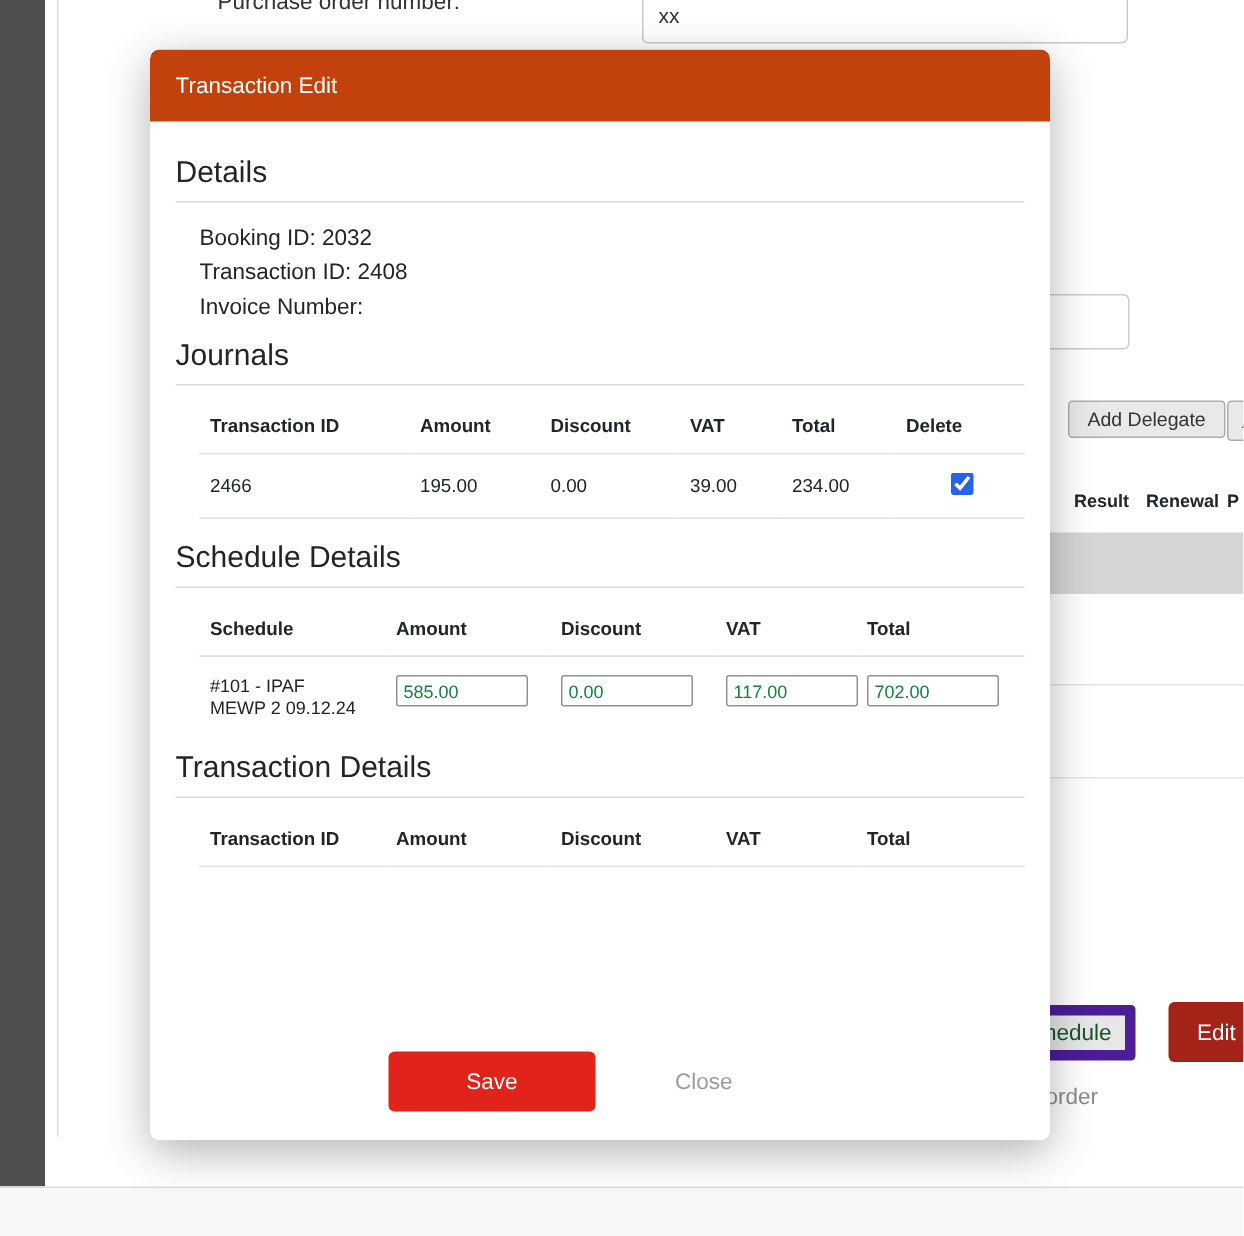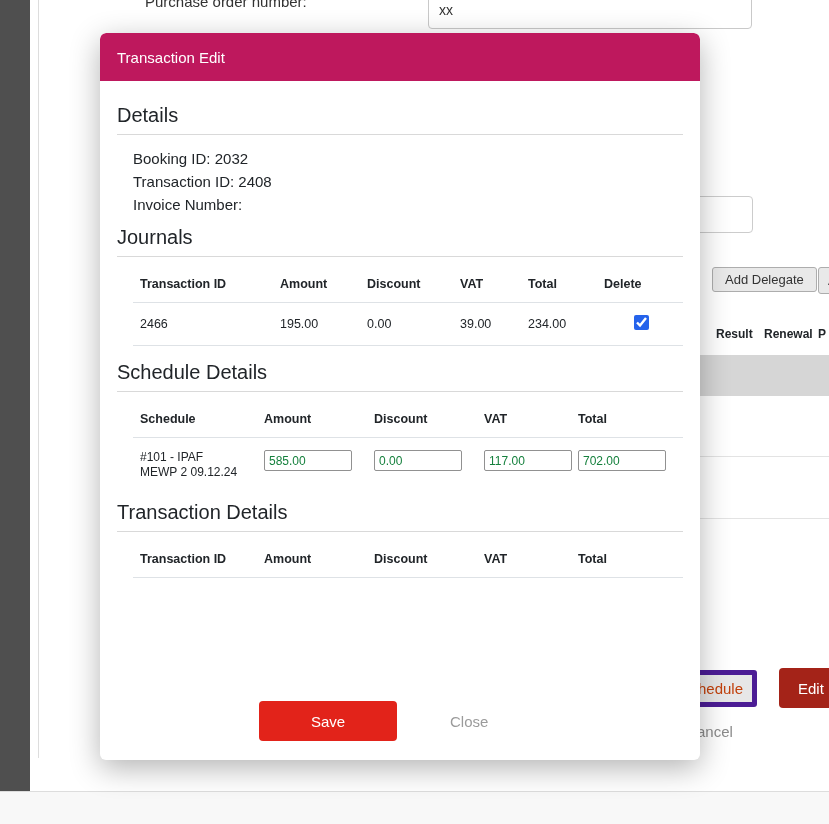--- a/index.html
+++ b/index.html
@@ -16,28 +16,28 @@
   .add-delegate-btn { position: absolute; left: 712px; top: 267px; height: 25px; padding: 0 12px; background: #e9e9e9; border: 1px solid #adadad; border-radius: 3px; font-size: 13px; color: #333; font-family: inherit; }
   .partial-btn-top { position: absolute; left: 818px; top: 267px; height: 27px; width: 40px; padding: 0 0 0 9px; text-align: left; background: #e9e9e9; border: 1px solid #adadad; border-radius: 3px; font-size: 13px; color: #333; font-family: inherit; }
   .bg-colhead { position: absolute; top: 327px; font-size: 12px; font-weight: 700; color: #212529; white-space: nowrap; text-align: center; }
   .bg-colhead.result { left: 716px; }
   .bg-colhead.renewal { left: 764px; }
   .bg-colhead.partial { left: 818px; }
   .gray-band { position: absolute; left: 560px; top: 355px; width: 269px; height: 41px; background: #d6d6d6; }
   .row-divider { position: absolute; left: 690px; width: 139px; height: 0; border-top: 1px solid #e3e3e3; }
   .row-divider.d1 { top: 456px; }
   .row-divider.d2 { top: 518px; }
-  .schedule-btn-partial { position: absolute; left: 676px; top: 670px; width: 81px; height: 37px; background: #e7e7e7; border: 5px solid #4c1d95; border-radius: 3px; font-size: 15px; color: #c2410c; text-align: right; padding-right: 9px; font-family: inherit; }
+  .schedule-btn-partial { position: absolute; left: 676px; top: 670px; width: 81px; height: 37px; background: #e7e7e7; border: 7px solid #4c1d95; border-radius: 3px; font-size: 15px; color: #14532d; text-align: right; padding-right: 9px; font-family: inherit; }
   .edit-btn { position: absolute; left: 779px; top: 668px; width: 74px; height: 40px; background: #a42318; border: none; border-radius: 4px; color: #fff; font-size: 15px; text-align: left; padding-left: 19px; font-family: inherit; }
   .cancel-partial { position: absolute; left: 697px; top: 723px; background: none; border: none; font-size: 15px; color: #8b8b8b; font-family: inherit; }
   .footer-bar { position: absolute; left: 0; top: 791px; width: 829px; height: 33px; background: #f8f8f8; border-top: 1px solid #ddd; }
 
   
   .modal { position: absolute; left: 100px; top: 33px; width: 600px; height: 727px; background: #fff; border-radius: 6px; box-shadow: 0 8px 30px rgba(0,0,0,.30); z-index: 10; overflow: hidden; }
-  .modal-header { height: 48px; background: #be185d; color: #fff; font-size: 15px; display: flex; align-items: center; padding-left: 17px; border-radius: 6px 6px 0 0; }
+  .modal-header { height: 48px; background: #c2410c; color: #fff; font-size: 15px; display: flex; align-items: center; padding-left: 17px; border-radius: 6px 6px 0 0; }
   .modal-body { padding: 8px 17px 0; }
   .section-h { font-size: 20px; font-weight: 400; color: #212529; margin: 15px 0 7px; }
   .section-h.first { margin-top: 15px; }
   .modal-body hr { border: 0; border-top: 1px solid #d9d9d9; }
   .details-block { padding: 12px 0 2px 16px; font-size: 15px; color: #212529; }
   .details-block div { line-height: 23px; }
 
   table.m-table { border-collapse: collapse; table-layout: fixed; width: 550px; margin-left: 16px; font-size: 12.5px; color: #212529; }
   table.m-table th { text-align: left; font-weight: 700; font-size: 12.5px; padding: 20px 4px 11px 7px; border-bottom: 1px solid #dee2e6; }
   table.jt td { padding: 12px 4px 12px 7px; border-bottom: 1px solid #dee2e6; }
@@ -69,21 +69,21 @@
   <button class="add-delegate-btn">Add Delegate</button>
   <button class="partial-btn-top">A</button>
   <div class="bg-colhead result">Result</div>
   <div class="bg-colhead renewal">Renewal</div>
   <div class="bg-colhead partial">P</div>
   <div class="gray-band"></div>
   <div class="row-divider d1"></div>
   <div class="row-divider d2"></div>
   <button class="schedule-btn-partial">hedule</button>
   <button class="edit-btn">Edit</button>
-  <button class="cancel-partial">ancel</button>
+  <button class="cancel-partial">order</button>
   <div class="footer-bar"></div>
 
   <div class="modal">
     <div class="modal-header">
       <span>Transaction Edit</span>
     </div>
     <div class="modal-body">
 
       <div class="section-h first">Details</div>
       <hr>

